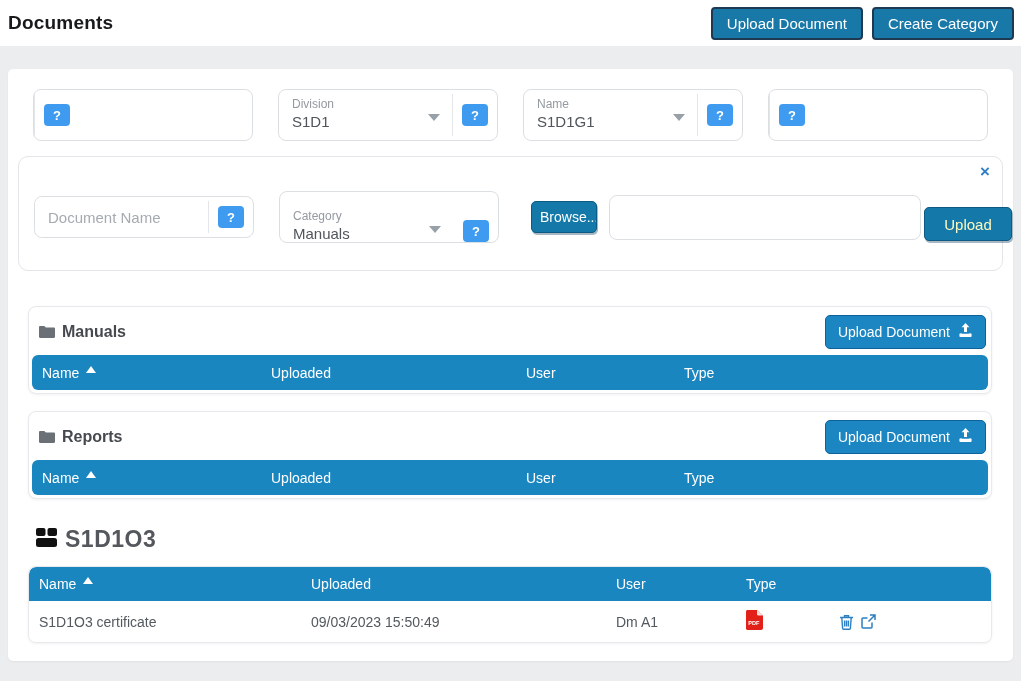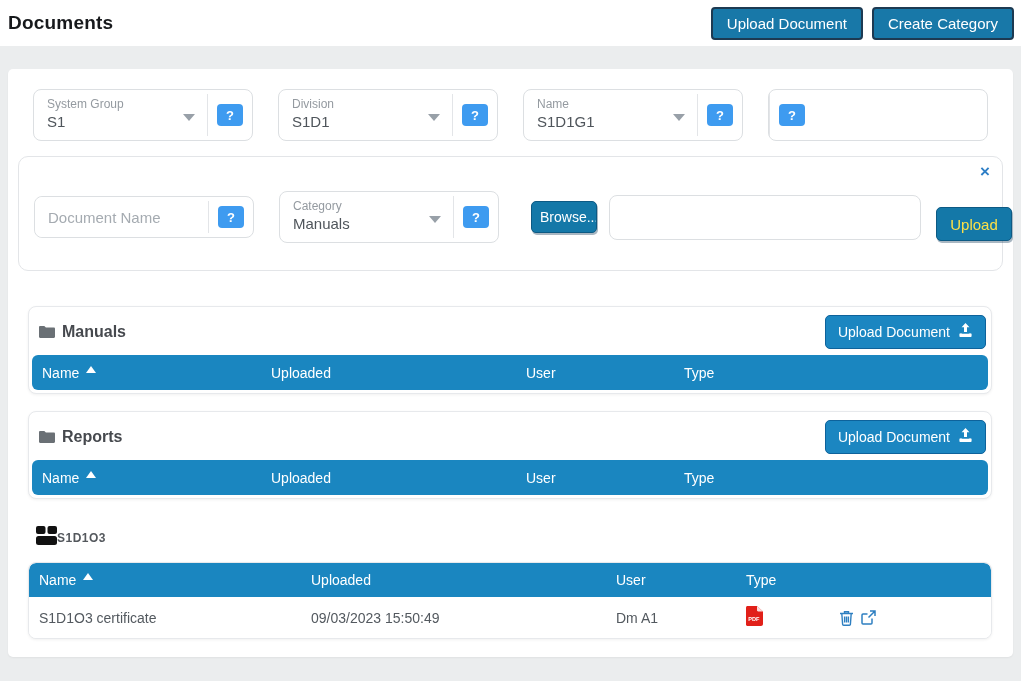--- a/index.html
+++ b/index.html
@@ -37,29 +37,29 @@
   .upload-panel { margin:15px 10px 0; border:1px solid #e3e5e8; border-radius:10px; height:115px;
                   position:relative; }
   .close-x { position:absolute; top:6px; right:12px; color:#2d7ec6; font-size:17px; font-weight:700;
              background:none; border:none; cursor:pointer; line-height:1; font-family:inherit; }
   .upload-row { display:flex; align-items:center; margin:34px 15px 0; }
   .docname-box { width:220px; height:42px; border:1px solid #dcdfe2; border-radius:8px;
                  display:flex; align-items:stretch; }
   .docname-box input { flex:1; min-width:0; border:none; outline:none; padding:0 0 0 13px; font-size:15px;
                        color:#4f555b; border-radius:8px; font-family:inherit; }
   .docname-box input::placeholder { color:#a5abb1; }
-  .cat-box { width:220px; margin-left:25px; flex:none; }
+  .cat-box { width:220px; margin-left:25px; flex:none;align-items:flex-end; }
   .btn-browse { margin-left:32px; width:66px; height:32px; overflow:hidden; white-space:nowrap;
                 background:#1478a8; border:1px solid #0d5a84; border-radius:5px; color:#fff;
                 font-size:14px; text-align:left; padding-left:8px; cursor:pointer; font-family:inherit;
                 box-shadow:1px 2px 0 rgba(10,50,80,.35); }
   .file-input { margin-left:12px; width:312px; height:45px; border:1px solid #dcdfe2; border-radius:8px;
                 padding:0 12px; font-size:15px; color:#4f555b; outline:none; font-family:inherit; }
-  .btn-upload { position:absolute; right:-10px; top:50px; width:76px; height:34px; background:#1478a8;
-                border:1px solid #0d5a84; border-radius:5px; color:#fde047; font-size:15px; cursor:pointer;
+  .btn-upload { position:absolute; right:-10px; top:50px; width:88px; height:34px; background:#1478a8;
+                border:1px solid #0d5a84; border-radius:5px; color:#fef9c3; font-size:15px; cursor:pointer;
                 font-family:inherit; box-shadow:1px 2px 0 rgba(10,50,80,.35); }
 
   
   .section-card { margin:0 21px 0 20px; border:1px solid #e7e9ec; border-radius:8px;
                   box-shadow:0 1px 3px rgba(0,0,0,.06); background:#fff; }
   .section-card.first { margin-top:35px; }
   .section-card.next { margin-top:17px; }
   .section-head { display:flex; align-items:center; padding:8px 5px 6px 10px; }
   .section-title { font-size:16px; font-weight:700; color:#46494e; margin-left:7px; }
   .folder-icon svg { display:block; }
@@ -69,21 +69,21 @@
   .thead-bar { margin:0 3px 3px; height:35px; background:#1a86c0; border-radius:6px;
                display:grid; grid-template-columns:229px 255px 158px 1fr; align-items:center;
                padding-left:10px; color:#fff; font-size:14px; }
   .th { cursor:pointer; }
   .sort-asc { display:inline-block; width:0; height:0; border-left:5px solid transparent;
               border-right:5px solid transparent; border-bottom:7px solid #fff; margin-left:7px;
               position:relative; top:-5px; }
 
   
   .org-head { display:flex; align-items:center; margin:27px 21px 0 28px; }
-  .org-title { font-size:12px; font-weight:700; color:#54585d; letter-spacing:.5px; margin-left:0; }
+  .org-title { font-size:23px; font-weight:700; color:#54585d; letter-spacing:.5px; margin-left:8px; }
   .org-table { margin:13px 21px 0 20px; border:1px solid #e7e9ec; border-radius:8px;
                box-shadow:0 1px 3px rgba(0,0,0,.06); background:#fff; overflow:hidden; }
   .org-thead { height:34px; background:#1a86c0; display:grid;
                grid-template-columns:272px 305px 130px 93px 1fr; align-items:center; padding-left:10px;
                color:#fff; font-size:14px; border-radius:7px 7px 0 0; }
   .org-row { height:41px; display:grid; grid-template-columns:272px 305px 130px 93px 1fr;
              align-items:center; padding-left:10px; font-size:14px; color:#53595f; background:#fff; }
   .row-actions { display:flex; align-items:center; gap:7px; }
   .icon-btn { background:none; border:none; padding:0; cursor:pointer; line-height:0; }
 </style>
@@ -96,25 +96,20 @@
   <button class="btn-dark">Upload Document</button>
   <button class="btn-dark">Create Category</button>
 </div>
 
 <div class="content">
   <div class="card">
 
     <div class="filters">
 
       <div class="select-box">
-        <div class="select-main">
-          <span class="select-label">System Group</span>
-          <span class="select-value">S1</span>
-          <span class="caret"></span>
-        </div>
         <div class="select-divider"></div>
         <div class="help-wrap">
           <button class="help-btn">?</button>
         </div>
       </div>
 
       <div class="select-box">
         <div class="select-main">
           <span class="select-label">Division</span>
           <span class="select-value">S1D1</span>

